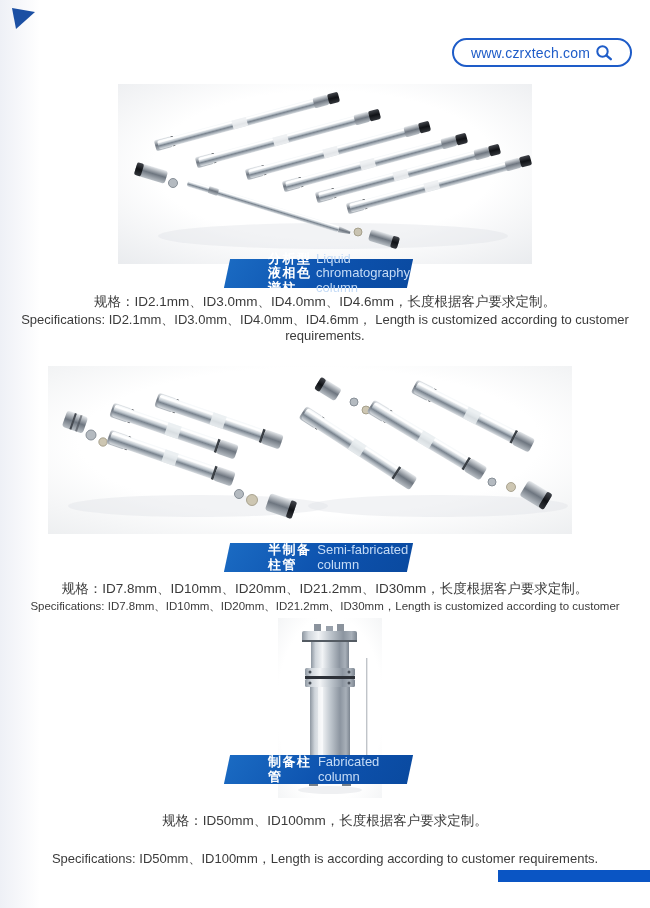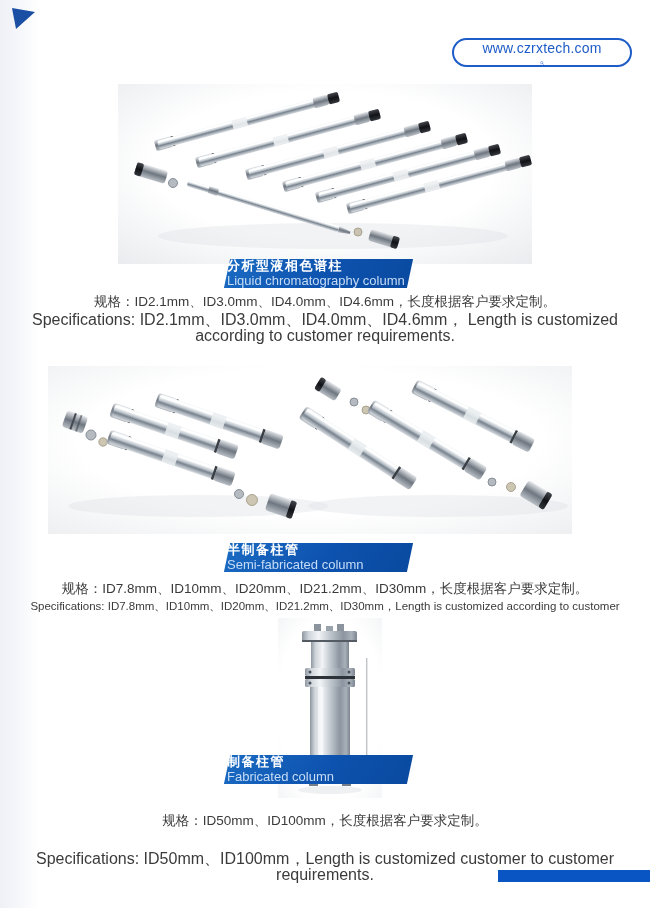--- a/index.html
+++ b/index.html
@@ -5,40 +5,39 @@
   html,body { margin:0; padding:0; background:#ffffff; }
   .page {
     position:relative; width:650px; height:908px; overflow:hidden;
     background:linear-gradient(90deg,#eef0f6 0px,#ffffff 40px,#ffffff 100%);
     font-family:"Liberation Sans","DejaVu Sans",sans-serif;
   }
   .corner { position:absolute; left:12px; top:8px; }
   .site-badge {
     position:absolute; left:452px; top:38px; width:176px; height:25px;
     border:2px solid #1e5cc8; border-radius:16px;
-    display:flex; align-items:center; gap:5px;
+    display:flex; align-items:center; justify-content:center; gap:5px;
     color:#1e5cc8; font-size:14px; letter-spacing:0.2px; cursor:pointer;
     background:#ffffff;
-    flex-direction:column;
   }
   .photo { position:absolute; }
   .banner { position:absolute; left:227px; width:183px; height:29px; }
   .banner .bg {
     position:absolute; inset:0; transform:skewX(-12deg);
     background:linear-gradient(115deg,#1a6ac2 0%,#0d52ae 55%,#0a4aa0 100%);
   }
   .banner .txt {
-    position:absolute; inset:0; display:flex; flex-direction:column;
-    justify-content:center; line-height:1.12;
+    position:absolute; inset:0; display:flex; flex-direction:row;
+    align-items:center; justify-content:center; line-height:1.12;padding-left:41px;
   }
   .banner .zh { font-size:13px; font-weight:bold; color:#ffffff; letter-spacing:1.5px; }
   .banner .en { font-size:13px; color:#c6dcf6; }
   .spec { position:absolute; left:0; width:650px; text-align:center; color:#3b3b3b; line-height:16px; }
   .spec.zh { font-size:13.5px; }
-  .spec.en { font-size:16px; }
+  .spec.en { font-size:13px; }
   .spec.en.long { font-size:11.5px; }
   .bottom-bar { position:absolute; left:498px; top:870px; width:152px; height:12px; background:#0a55c4; }
 </style>
 </head>
 <body>
 
 <div class="page">
 
   <svg class="corner" width="30" height="26" viewBox="0 0 30 26">
     <polygon points="0,0 23,4 4,21" fill="#1b4fa3"></polygon>
@@ -251,17 +250,17 @@
     </svg>
 
     <div class="banner" style="top:755px">
       <div class="bg"></div>
       <div class="txt">
         <div class="zh">制备柱管</div>
         <div class="en">Fabricated column</div>
       </div>
     </div>
     <div class="spec zh" style="top:813px">规格：ID50mm、ID100mm，长度根据客户要求定制。</div>
-    <div class="spec en" style="top:851px">Specifications: ID50mm、ID100mm，Length is customized customer to customer requirements.</div>
+    <div class="spec en" style="top:851px">Specifications: ID50mm、ID100mm，Length is according according to customer requirements.</div>
   </section>
 
   <div class="bottom-bar"></div>
 </div>
 
 </body></html>

